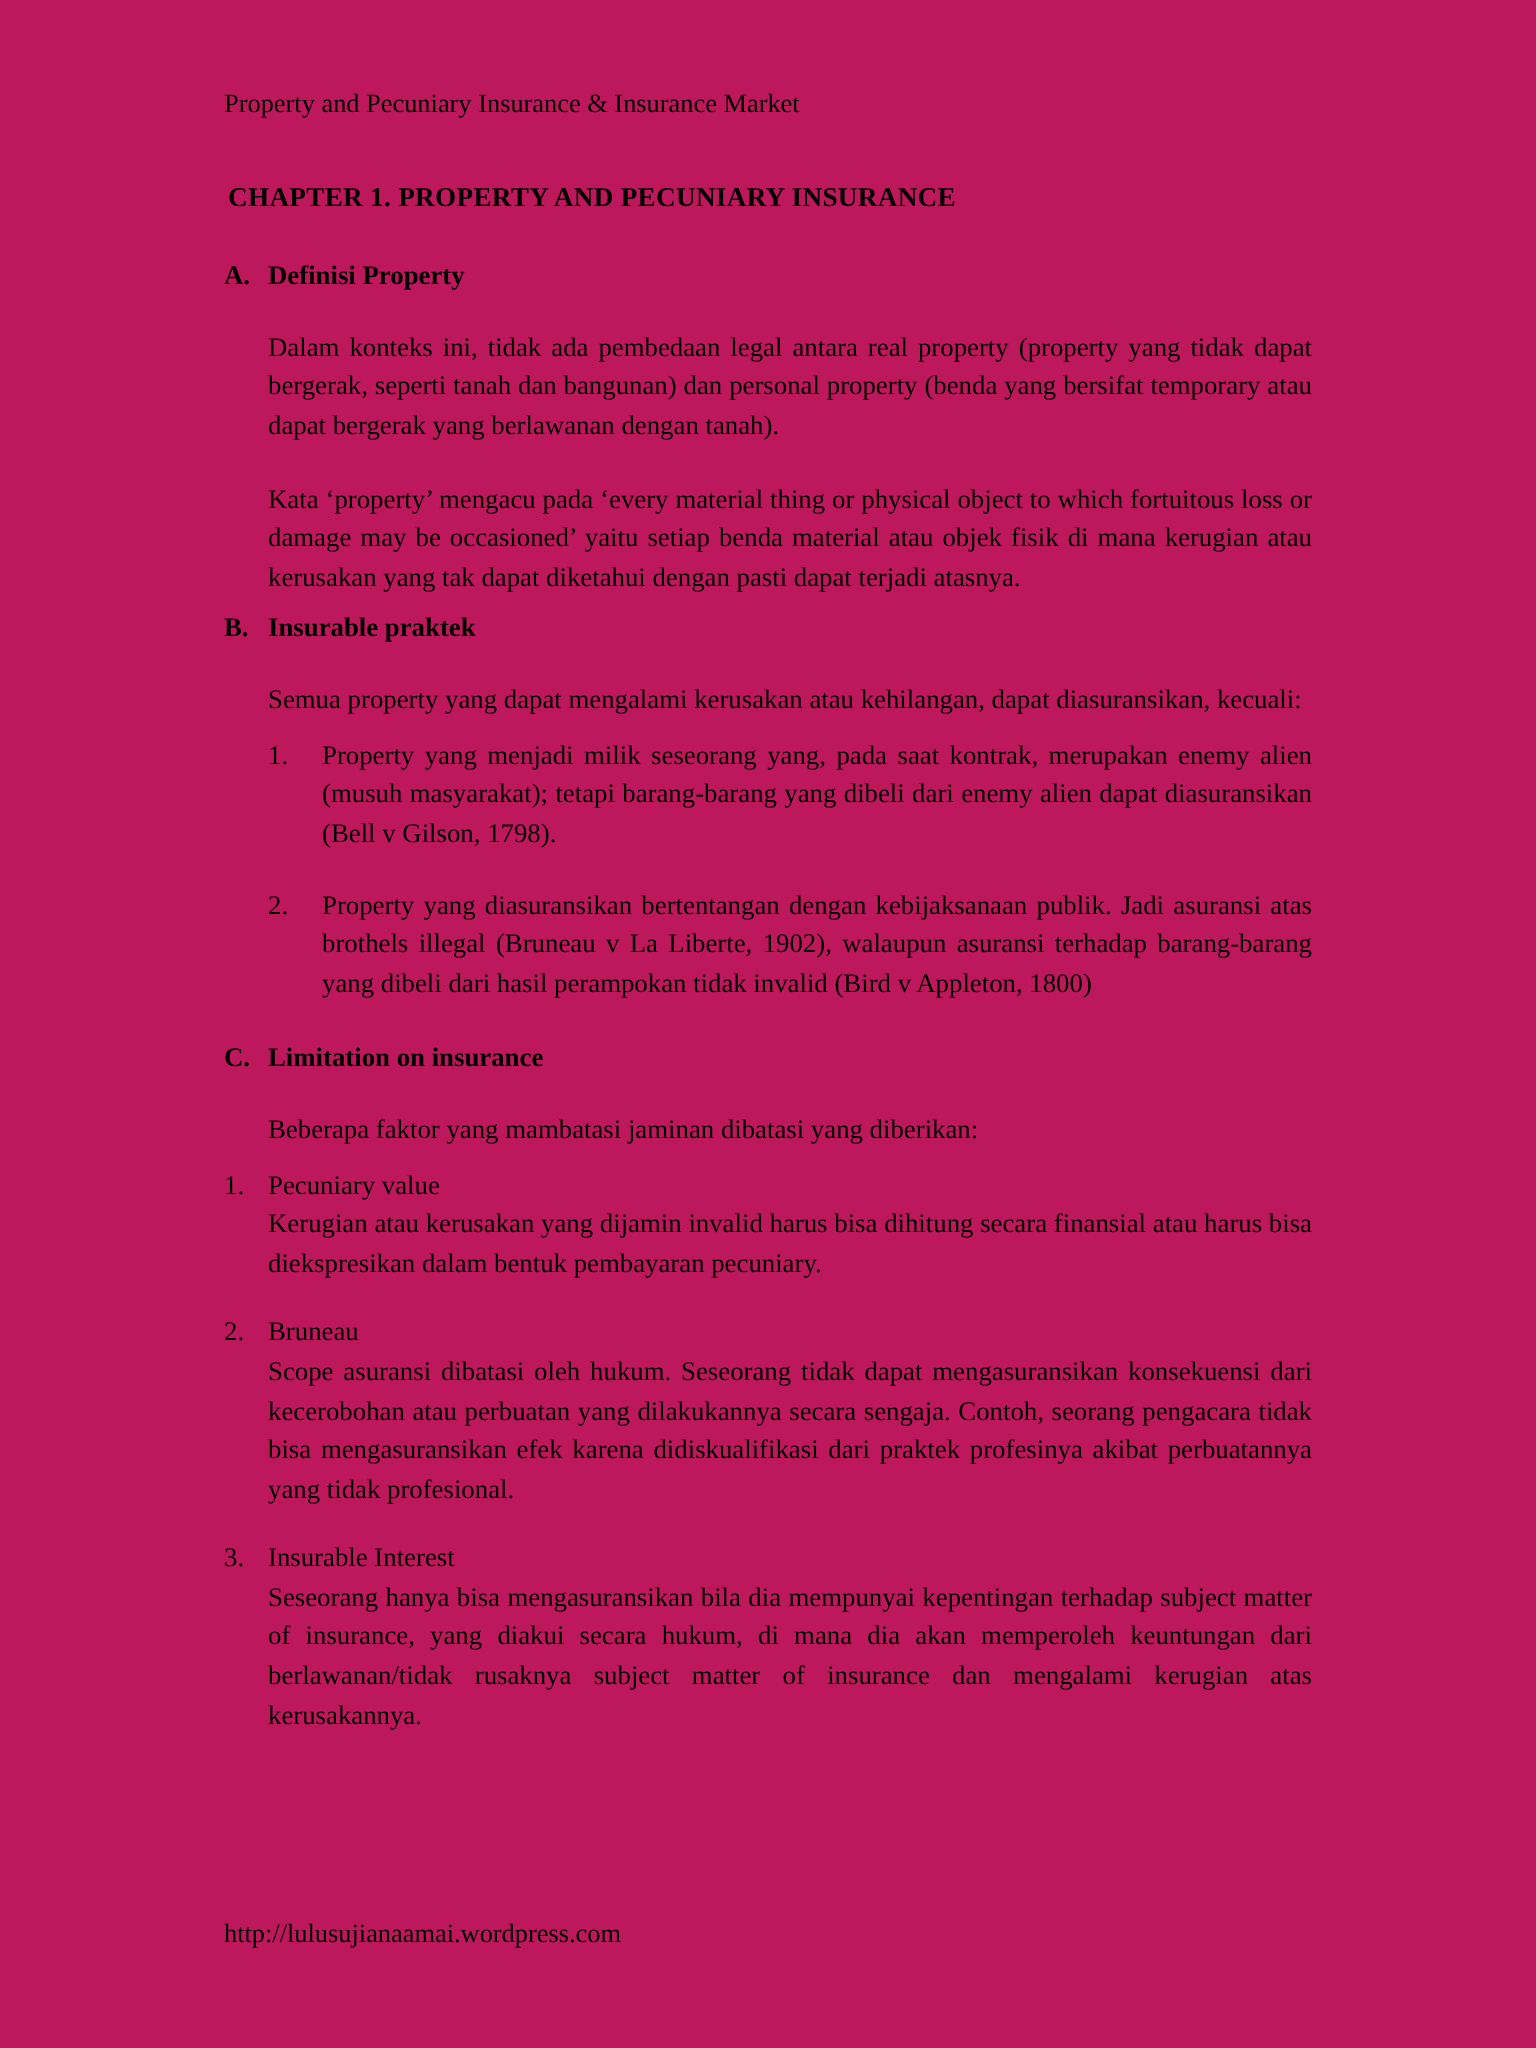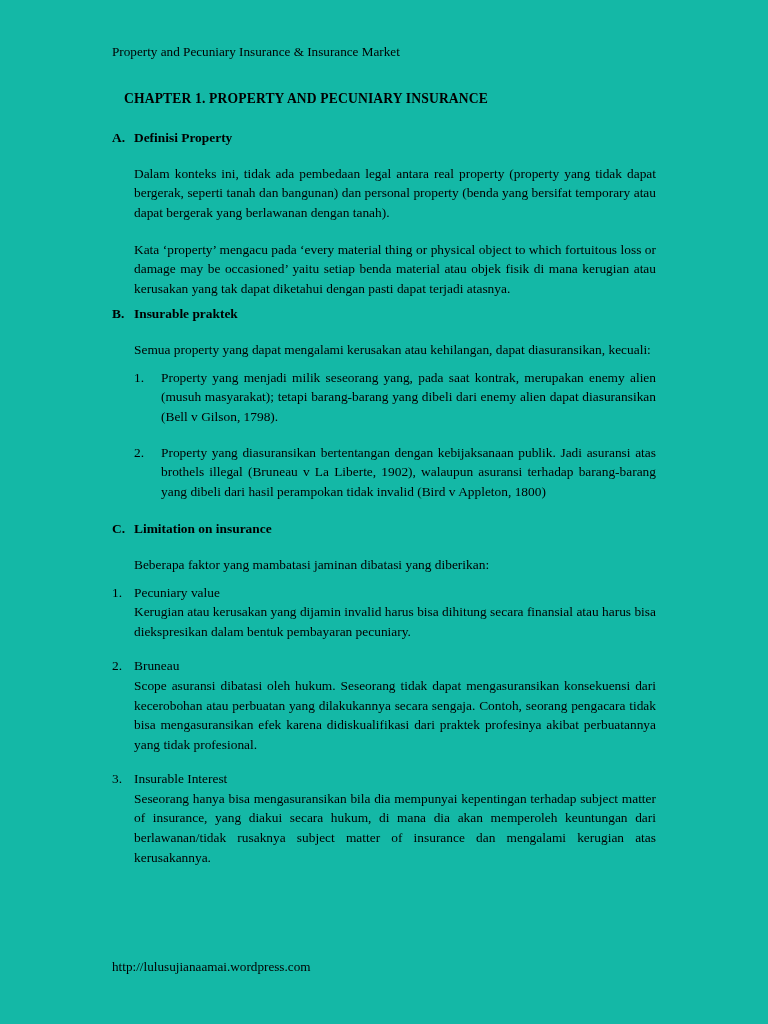--- a/index.html
+++ b/index.html
@@ -17,21 +17,21 @@
     overflow: hidden;
     -webkit-font-smoothing: antialiased;
   }
 
   .page {
     position: absolute;
     left: 0;
     top: 0;
     width: 768px;
     height: 1024px;
-    background: #14b8a6;
+    background: #be185d;
   }
 
   
   .content {
     position: absolute;
     left: 112px;
     top: 44px;
     width: 544px;
   }
 
@@ -39,21 +39,21 @@
     font-size: 13.2px;
     line-height: 1.28;
     text-align: left;
     margin: 0 0 30px 0;
   }
 
   .chapter-title {
     font-size: 13.6px;
     font-weight: bold;
     letter-spacing: 0.15px;
-    margin: 0 0 23px 12px;
+    margin: 0 0 23px 2px;
     text-align: left;
   }
 
   .section-heading {
     font-size: 13.4px;
     font-weight: bold;
     margin: 0 0 18px 0;
     display: flex;
     text-align: left;
   }

